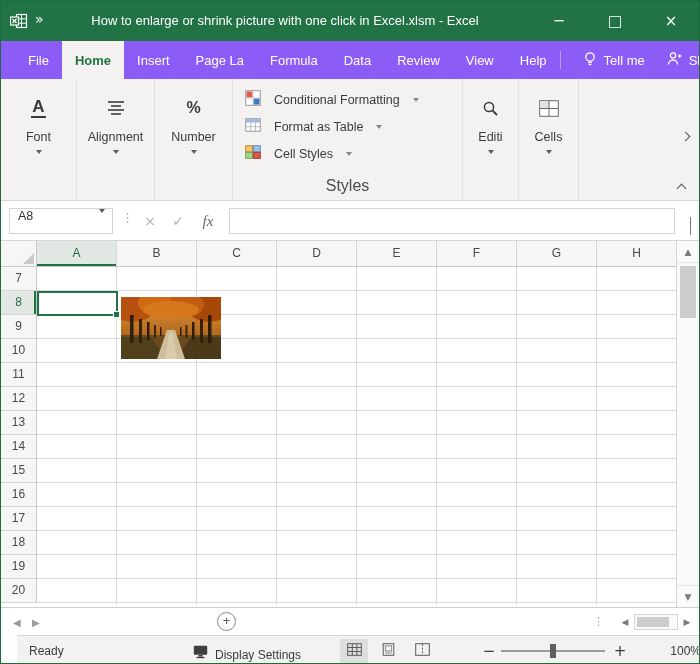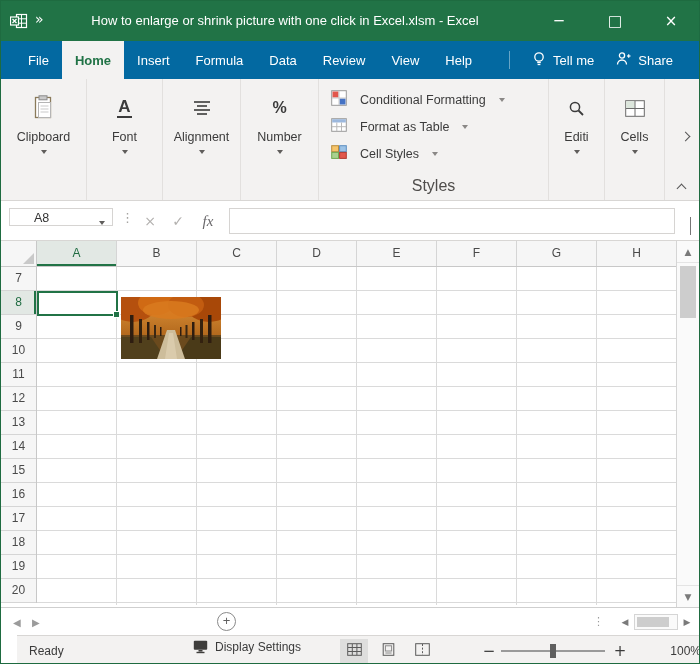--- a/index.html
+++ b/index.html
@@ -10,21 +10,21 @@
 
   
   .titlebar { position:absolute; left:0; top:0; width:100%; height:40px; background:#217346; }
   .app-icon { position:absolute; left:9px; top:12px; }
   .qat { position:absolute; left:34px; top:10px; color:#fff; font-size:14px; }
   .title { position:absolute; left:50px; right:180px; top:0; height:40px; line-height:40px; text-align:center; color:#fff; font-size:13px; white-space:nowrap; overflow:hidden; }
   .win-controls { position:absolute; right:0; top:0; height:40px; display:flex; }
   .wbtn { width:56px; height:40px; color:#fff; font-size:15px; display:flex; align-items:center; justify-content:center; }
 
   
-  .menubar { position:absolute; left:0; top:40px; width:100%; height:38px; background:#0369a1; display:flex; align-items:stretch; padding-left:14px; }
+  .menubar { position:absolute; left:0; top:40px; width:100%; height:38px; background:#8b5cf6; display:flex; align-items:stretch; padding-left:14px; }
   .mtab { color:#fff; font-size:13px; padding:0 13px; display:flex; align-items:center; white-space:nowrap; }
   .mtab.active { background:#f3f2f1; color:#217346; font-weight:bold; }
   .menu-right { margin-left:auto; display:flex; align-items:center; gap:22px; padding-right:26px; }
   .mr-divider { width:1px; height:18px; background:rgba(255,255,255,.4); }
   .mr-item { display:flex; align-items:center; gap:7px; color:#fff; font-size:13px; white-space:nowrap; }
 
   
   .ribbon { position:absolute; left:0; top:78px; width:100%; height:122px; background:#f3f2f1; border-bottom:1px solid #d8d6d4; display:flex; }
   .rgroup { display:flex; flex-direction:column; align-items:center; padding-top:13px; border-right:1px solid #e2e0de; }
   .g-clipboard{width:86px;} .g-font{width:76px;} .g-align{width:78px;} .g-number{width:78px;} .g-cells{width:60px;} .g-edit{width:56px; overflow:hidden;}
@@ -37,21 +37,21 @@
   .styles-item { display:flex; align-items:center; gap:13px; padding-left:12px; height:27px; font-size:12.5px; color:#3b3b3b; white-space:nowrap; }
   .styles-item .tri-down { margin:0; border-top-color:#8a8886; }
   .styles-caption { margin-top:auto; text-align:center; font-size:16px; color:#4f4d4b; padding-bottom:2px; }
   .ribbon-scroll { position:absolute; right:7px; top:30px; width:14px; height:54px; display:flex; align-items:center; justify-content:center; }
   .chev-right { width:7px; height:7px; border-top:1.6px solid #555; border-right:1.6px solid #555; transform:rotate(45deg); }
   .ribbon-collapse { position:absolute; right:11px; bottom:7px; width:14px; height:12px; display:flex; align-items:center; justify-content:center; }
   .chev-up { width:7px; height:7px; border-top:1.6px solid #555; border-left:1.6px solid #555; transform:rotate(45deg); margin-top:3px; }
 
   
   .formulabar { position:absolute; left:0; top:200px; width:100%; height:40px; background:#fff; border-bottom:1px solid #d8d6d4; }
-  .namebox { position:absolute; left:8px; top:7px; width:104px; height:18px; border:1px solid #d6d4d2; background:#fff; display:flex; align-items:flex-end;padding-left:16px; }
+  .namebox { position:absolute; left:8px; top:7px; width:104px; height:26px; border:1px solid #d6d4d2; background:#fff; display:flex; align-items:flex-start; }
   .namebox-text { flex:1; padding-left:8px; font-size:12.5px; color:#333; }
   .namebox .tri-down { margin:0 7px 0 0; }
   .fb-dots { position:absolute; left:120px; top:9px; color:#a6a4a2; font-size:13px; }
   .fb-btn { position:absolute; top:7px; width:26px; height:26px; display:flex; align-items:center; justify-content:center; font-size:14px; color:#b3b1af; }
   .fb-cancel { left:136px; } .fb-enter { left:164px; }
   .fb-fx { left:194px; color:#69676a; font-style:italic; font-family:"Liberation Serif", serif; font-size:15px; }
   .fb-input { position:absolute; left:228px; top:7px; width:446px; height:26px; border:1px solid #d6d4d2; font-size:12.5px; padding:0 6px; outline:none; font-family:"Liberation Sans", sans-serif; }
   .fb-expand { position:absolute; right:8px; top:16px; }
   .chev-down-sm { width:6px; height:6px; border-right:1.5px solid #777; border-bottom:1.5px solid #777; transform:rotate(45deg); }
 
@@ -85,21 +85,21 @@
   .addsheet { position:absolute; left:216px; top:4px; width:19px; height:19px; border:1px solid #8a8a8a; border-radius:50%; text-align:center; line-height:16px; font-size:13px; color:#5f5f5f; }
   .tab-split { position:absolute; left:592px; top:7px; color:#9b9b9b; font-size:11px; }
   .hscroll { position:absolute; right:3px; top:3px; display:flex; align-items:center; height:22px; }
   .hs-btn { width:18px; height:22px; display:flex; align-items:center; justify-content:center; color:#7a7a7a; font-size:9px; }
   .hs-track { width:44px; height:16px; background:#fafafa; border:1px solid #d5d5d5; position:relative; }
   .hs-thumb { position:absolute; left:2px; top:2px; width:32px; height:10px; background:#cdcdcd; }
 
   
   .statusbar { position:absolute; left:16px; top:634px; width:100%; height:30px; background:#f3f2f1; border-top:1px solid #d8d6d4; font-size:12px; color:#3b3b3b; }
   .sb-ready { position:absolute; left:12px; top:8px; }
-  .sb-display { position:absolute; left:176px; top:4px; height:22px; display:flex; align-items:flex-start; gap:7px; }
+  .sb-display { position:absolute; left:176px; top:4px; height:22px; display:flex; align-items:flex-end; gap:7px; }
   .sb-views { position:absolute; left:323px; top:3px; display:flex; gap:6px; }
   .sb-view { width:28px; height:24px; display:flex; align-items:center; justify-content:center; }
   .sb-view.active { background:#dededd; }
   .sb-zoomout { position:absolute; left:463px; top:6px; width:18px; text-align:center; font-size:15px; color:#3b3b3b; }
   .sb-slider { position:absolute; left:484px; top:14px; width:104px; height:2px; background:#9a9a9a; }
   .sb-thumb { position:absolute; left:49px; top:-6px; width:6px; height:14px; background:#5f5f5f; }
   .sb-zoomin { position:absolute; left:594px; top:6px; width:18px; text-align:center; font-size:15px; color:#3b3b3b; }
   .sb-zoom { position:absolute; right:14px; top:8px; }
 </style>
 </head>
@@ -124,20 +124,21 @@
       <div class="wbtn sym">─</div>
       <div class="wbtn sym">□</div>
       <div class="wbtn sym">×</div>
     </div>
   </header>
 
   <nav class="menubar">
     <div class="mtab">File</div>
     <div class="mtab active">Home</div>
     <div class="mtab">Insert</div>
+    <div class="mtab">Page La</div>
     <div class="mtab">Formula</div>
     <div class="mtab">Data</div>
     <div class="mtab">Review</div>
     <div class="mtab">View</div>
     <div class="mtab">Help</div>
     <div class="menu-right">
       <span class="mr-divider"></span>
       <div class="mr-item">
         <span>
           <svg width="14" height="16" viewBox="0 0 14 16">
@@ -156,34 +157,20 @@
             <line x1="11" y1="5" x2="14.5" y2="5" stroke="#fff" stroke-width="1.2"></line>
             <line x1="12.7" y1="3.3" x2="12.7" y2="6.7" stroke="#fff" stroke-width="1.2"></line>
           </svg>
         </span>
         <span>Share</span>
       </div>
     </div>
   </nav>
 
   <section class="ribbon">
-    <div class="rgroup g-clipboard">
-      <div class="rg-icon">
-        <svg width="22" height="26" viewBox="0 0 22 26">
-          <rect x="2.5" y="2.5" width="15" height="20" fill="#fff" stroke="#8a7a5a" stroke-width="1.3"></rect>
-          <rect x="6" y="0.8" width="8" height="4" fill="#c9c9c9" stroke="#8a8a8a" stroke-width="1"></rect>
-          <rect x="5.5" y="7.5" width="12" height="15" fill="#fff" stroke="#b5b5b5" stroke-width="1"></rect>
-          <line x1="7.5" y1="11" x2="15.5" y2="11" stroke="#c9c9c9"></line>
-          <line x1="7.5" y1="14" x2="15.5" y2="14" stroke="#c9c9c9"></line>
-          <line x1="7.5" y1="17" x2="15.5" y2="17" stroke="#c9c9c9"></line>
-        </svg>
-      </div>
-      <div class="rg-label">Clipboard</div>
-      <span class="tri-down"></span>
-    </div>
 
     <div class="rgroup g-font">
       <div class="rg-icon">
           <span class="font-a">A</span>
         </div>
       <div class="rg-label">Font</div>
       <span class="tri-down"></span>
     </div>
 
     <div class="rgroup g-align">

